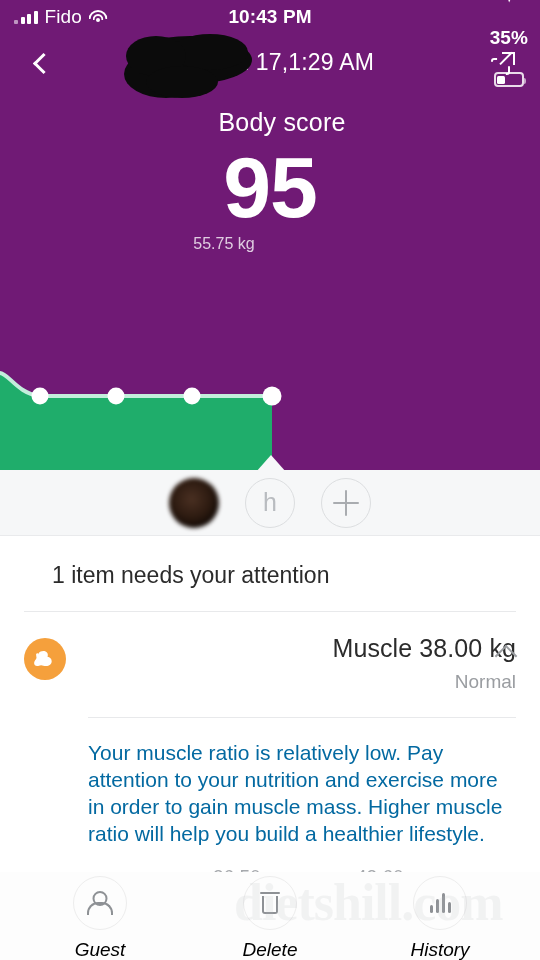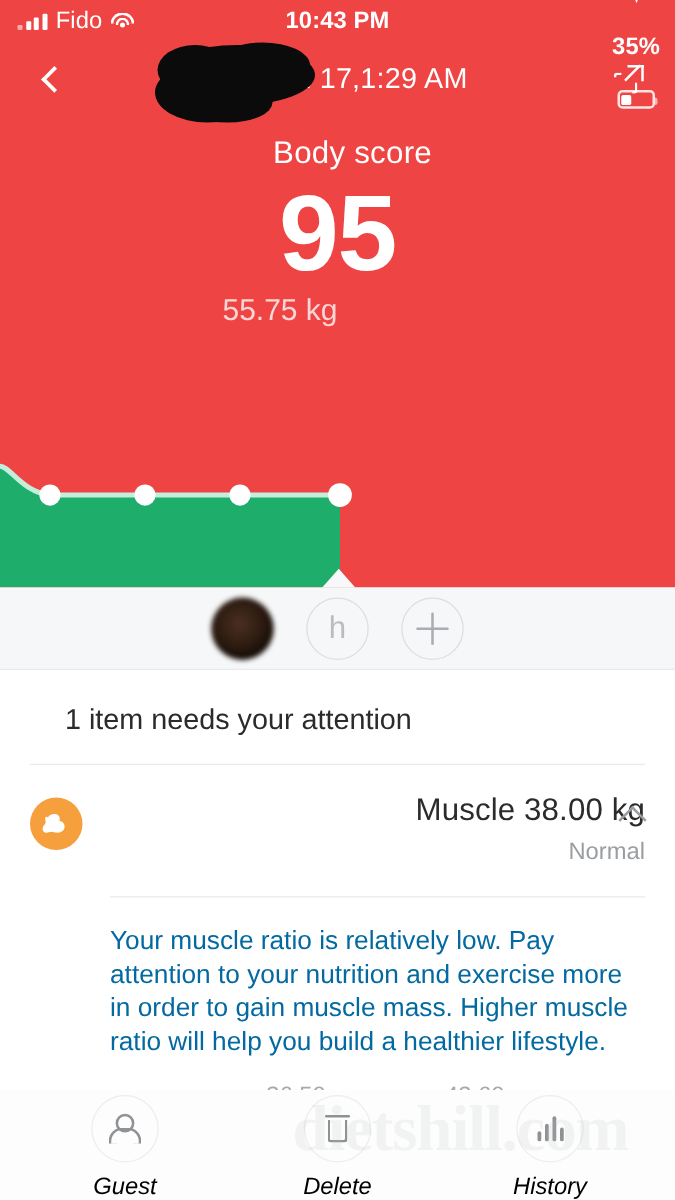--- a/index.html
+++ b/index.html
@@ -8,21 +8,21 @@
     font-family: "Liberation Sans", sans-serif;
     background:#ffffff;
     overflow:hidden;
     position:relative;
     -webkit-font-smoothing:antialiased;
   }
 
   
   .hero {
     position:absolute; left:0; top:0; width:540px; height:470px;
-    background:#ef4444;
+    background:#701a75;
     overflow:hidden;
   }
 
   
   .statusbar {
     position:absolute; left:0; top:0; width:540px; height:34px;
     display:flex; align-items:center; color:#ffffff;
     font-size:19px; font-weight:bold; letter-spacing:.1px;
   }
   .sb-left { position:absolute; left:14px; display:flex; align-items:center; gap:7px; }
@@ -74,21 +74,21 @@
                     background:#fff;transform:rotate(-45deg);transform-origin:left bottom;}
   .share-ico .arr::after{content:"";position:absolute;right:0;top:0;width:11px;height:11px;
                     border-top:2.4px solid #fff;border-right:2.4px solid #fff;}
 
   
   .score-label { position:absolute; left:12px; top:108px; width:540px; text-align:center;
                  color:#ffffff; font-size:25px; letter-spacing:.2px; }
   .score-value { position:absolute; left:0; top:144px; width:540px; text-align:center;
                  color:#ffffff; font-size:86px; font-weight:bold; line-height:1; letter-spacing:-1px;}
   .score-weight { position:absolute; left:0; top:235px; width:448px; text-align:center;
-                 color:rgba(255,255,255,.78); font-size:24px; }
+                 color:rgba(255,255,255,.78); font-size:16px; }
 
   
   .spark { position:absolute; left:0; top:260px; width:540px; height:210px; }
   .spark svg { display:block; width:540px; height:210px; }
 
   
   .notch { position:absolute; left:256px; top:455px; width:0; height:0;
            border-left:15px solid transparent; border-right:15px solid transparent;
            border-bottom:17px solid #f7f8f9; }
 

